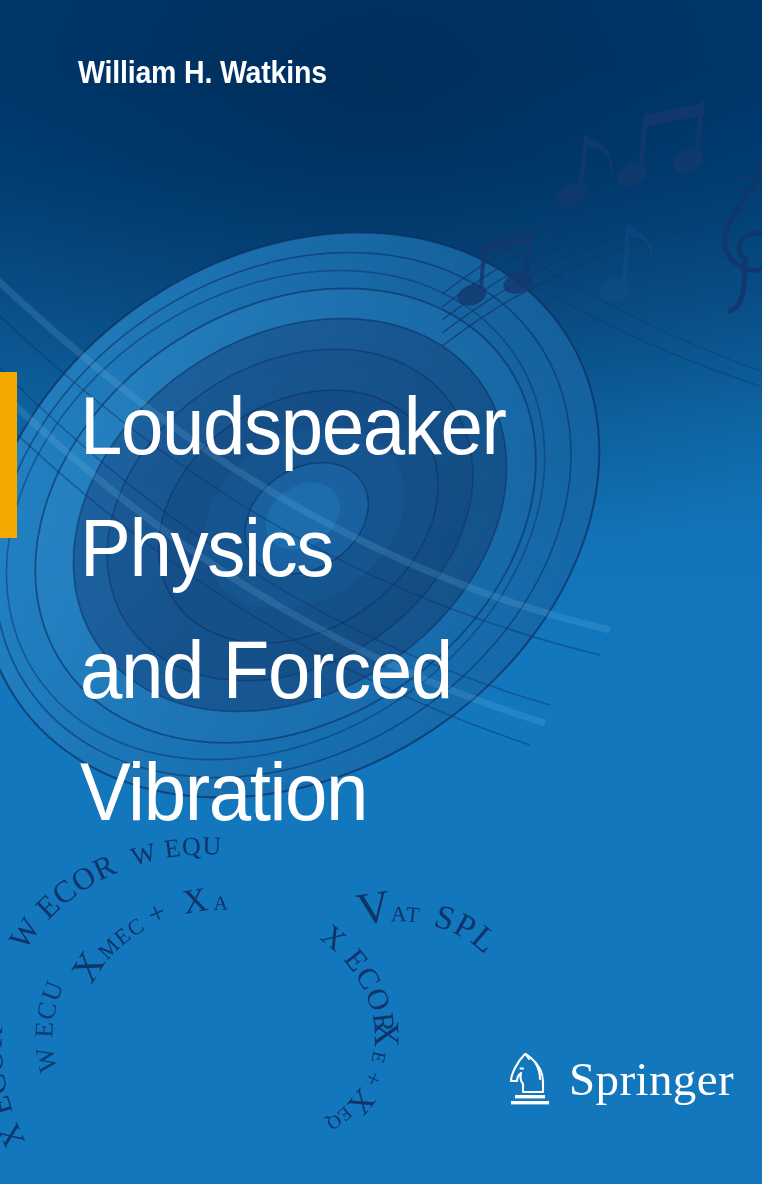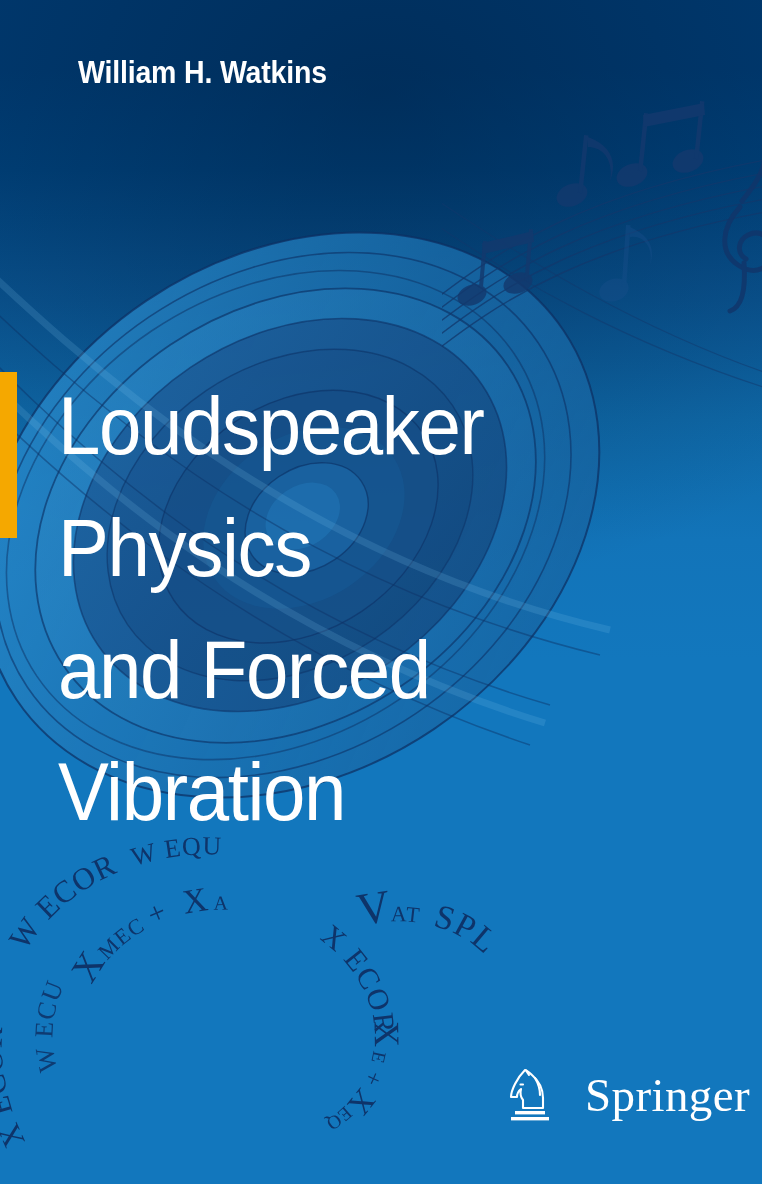--- a/index.html
+++ b/index.html
@@ -91,21 +91,21 @@
     letter-spacing: -0.2px;
     font-family: "Liberation Sans", sans-serif;
     transform: scaleX(0.92);
     transform-origin: left top;
     white-space: nowrap;
   }
 
   
   .title-block {
     position: absolute;
-    left: 58px;
+    left: 80px;
     top: 365px;
     width: 620px;
   }
   .title-line {
     color: #ffffff;
     font-size: 82px;
     line-height: 122px;
     font-weight: normal;
     letter-spacing: -1.5px;
     white-space: nowrap;
@@ -114,22 +114,21 @@
     font-family: "Liberation Sans", sans-serif;
   }
 
   
   .springer-logo {
     position: absolute;
     left: 505px;
     top: 1048px;
     display: flex;
     align-items: center;
-    gap: 30px;
-    margin-top: 16px;
+    gap: 14px;
   }
   .springer-mark { width: 50px; height: 62px; flex: none; }
   .springer-mark svg { display: block; width: 100%; height: 100%; }
   .springer-word {
     color: #ffffff;
     font-family: "Liberation Serif", serif;
     font-size: 47px;
     line-height: 47px;
     letter-spacing: 0.4px;
   }

